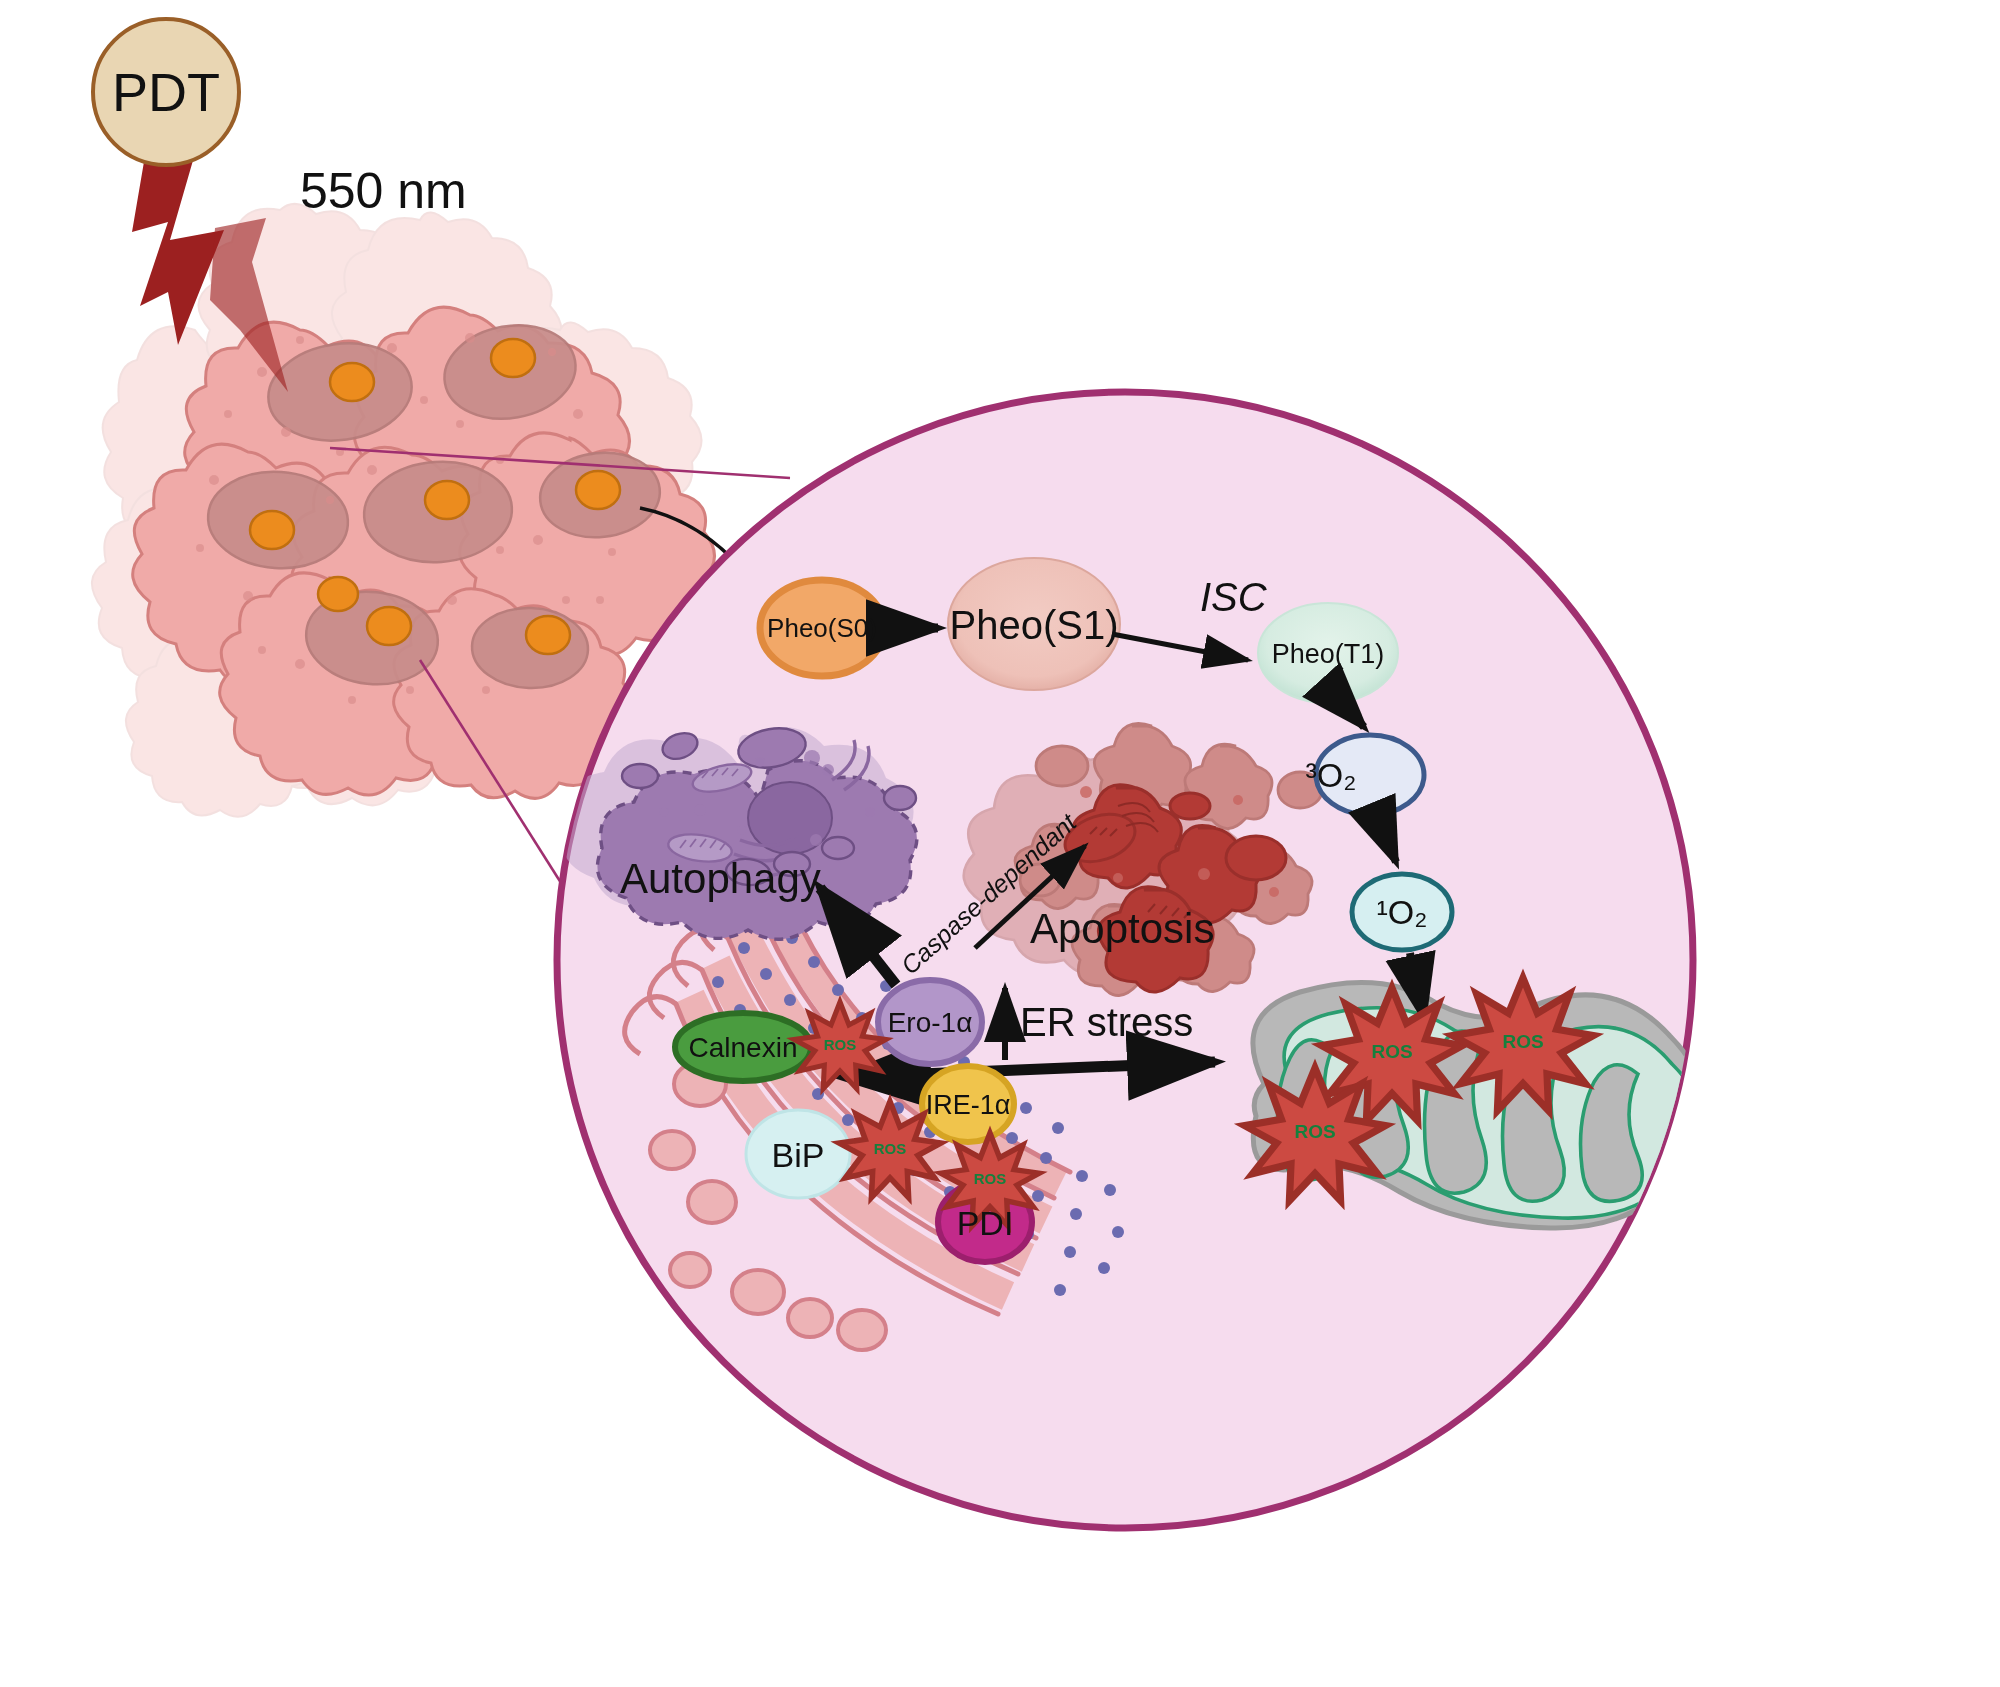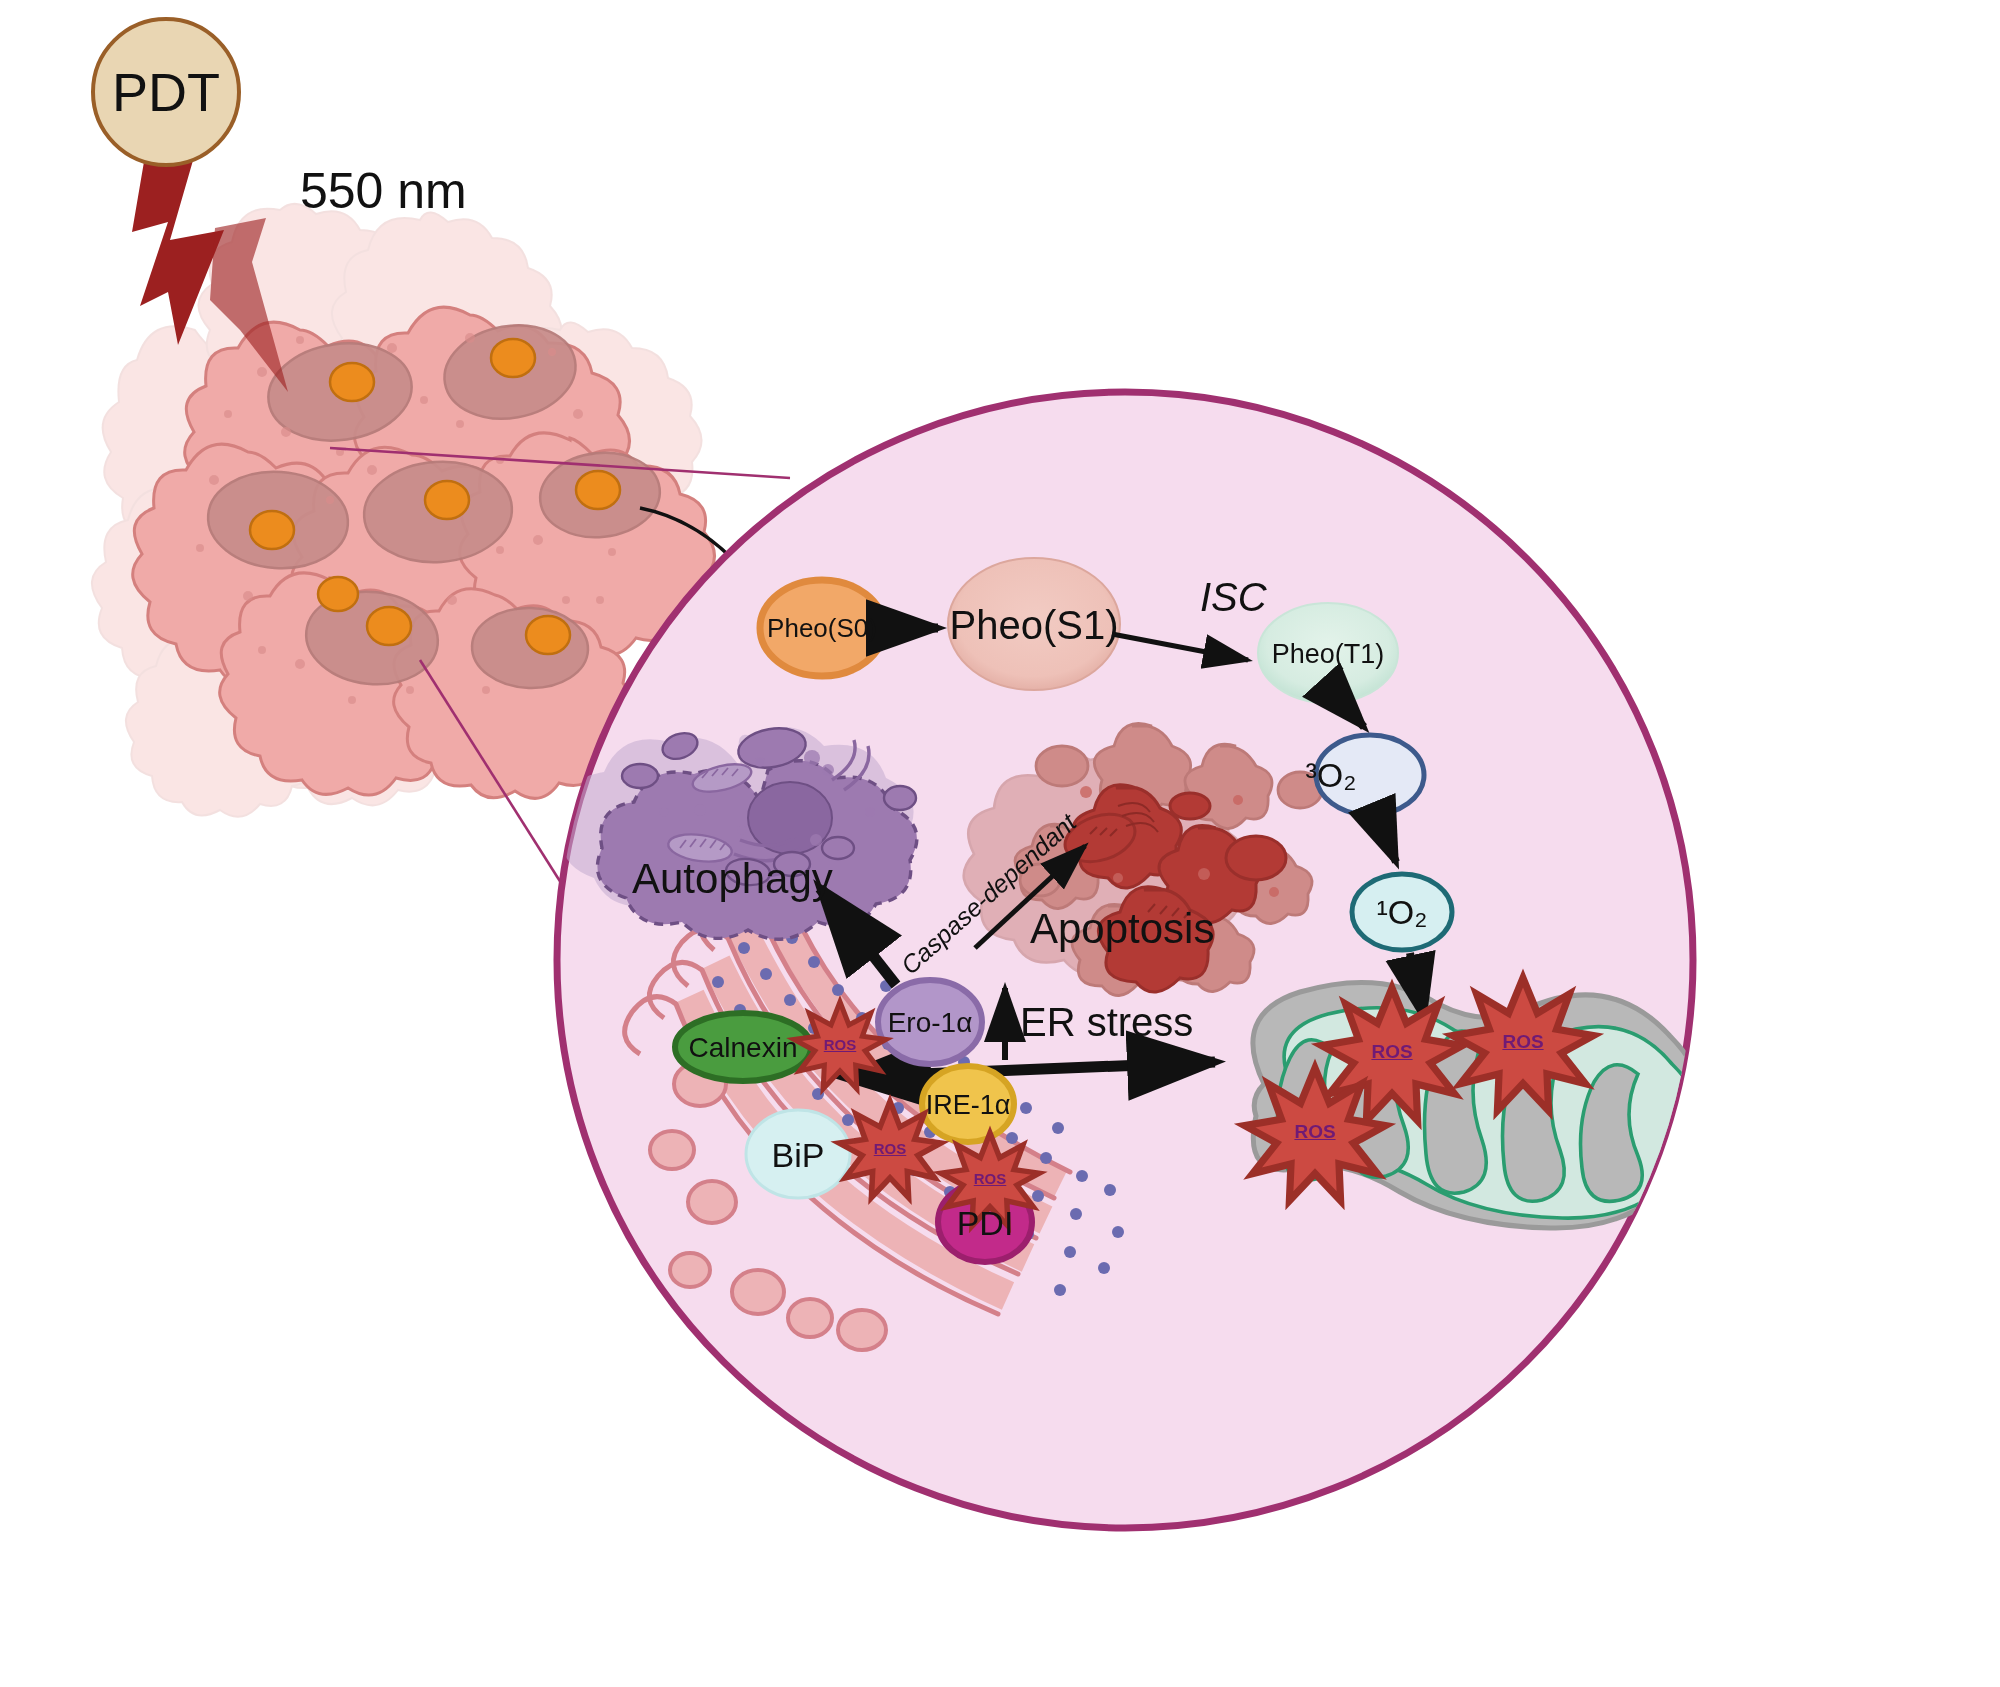--- a/index.html
+++ b/index.html
@@ -3,21 +3,21 @@
 <meta charset="utf-8">
 <style>
   html,body{margin:0;padding:0;background:#ffffff;}
   body{font-family:"Liberation Sans",sans-serif;}
   #stage{position:relative;width:2000px;height:1687px;background:#fff;overflow:hidden;padding-left:31px;}
   #stage svg{position:absolute;left:0;top:0;}
   .lbl{position:absolute;white-space:nowrap;color:#111;}
   .node-lbl{position:absolute;display:flex;align-items:center;justify-content:center;
             text-align:center;color:#111;pointer-events:none;}
   .ros-lbl{position:absolute;display:flex;align-items:center;justify-content:center;
-           color:#701a75;font-weight:bold;pointer-events:none;text-decoration:underline;}
+           color:#15803d;font-weight:bold;pointer-events:none;}
   .rot{transform-origin:left center;}
 </style>
 </head>
 <body>
 
 <div id="stage">
 
 <svg width="2000" height="1687" viewBox="0 0 2000 1687">
   <defs>
     <marker id="arrowBlack" markerWidth="10" markerHeight="10" refX="8" refY="3.2" orient="auto" markerUnits="strokeWidth">
@@ -474,21 +474,21 @@
 <div class="node-lbl" style="left:942px;top:602px;width:184px;height:46px;font-size:40px;">Pheo(S1)</div>
 
 <div class="node-lbl" style="left:1258px;top:634px;width:140px;height:40px;font-size:27px;">Pheo(T1)</div>
 
 <div class="node-lbl" style="left:1277px;top:752px;width:108px;height:46px;font-size:34px;">³O₂</div>
 
 <div class="node-lbl" style="left:1350px;top:889px;width:104px;height:46px;font-size:34px;">¹O₂</div>
 
 <div class="lbl" style="left:1200px;top:575px;font-size:40px;font-style:italic;">ISC</div>
 
-<div class="lbl" style="left:620px;top:855px;font-size:42px;margin-left:12px;">Autophagy</div>
+<div class="lbl" style="left:620px;top:855px;font-size:42px;">Autophagy</div>
 
 <div class="lbl" style="left:1030px;top:905px;font-size:42px;">Apoptosis</div>
 
 <div class="lbl rot" style="left:905px;top:955px;font-size:25px;font-style:italic;transform:rotate(-42deg);">Caspase-dependant</div>
 
 <div class="lbl" style="left:1020px;top:1000px;font-size:40px;">ER stress</div>
 
 <div class="node-lbl" style="left:675px;top:1028px;width:136px;height:40px;font-size:28px;">Calnexin</div>
 
 <div class="node-lbl" style="left:746px;top:1132px;width:104px;height:46px;font-size:34px;">BiP</div>

